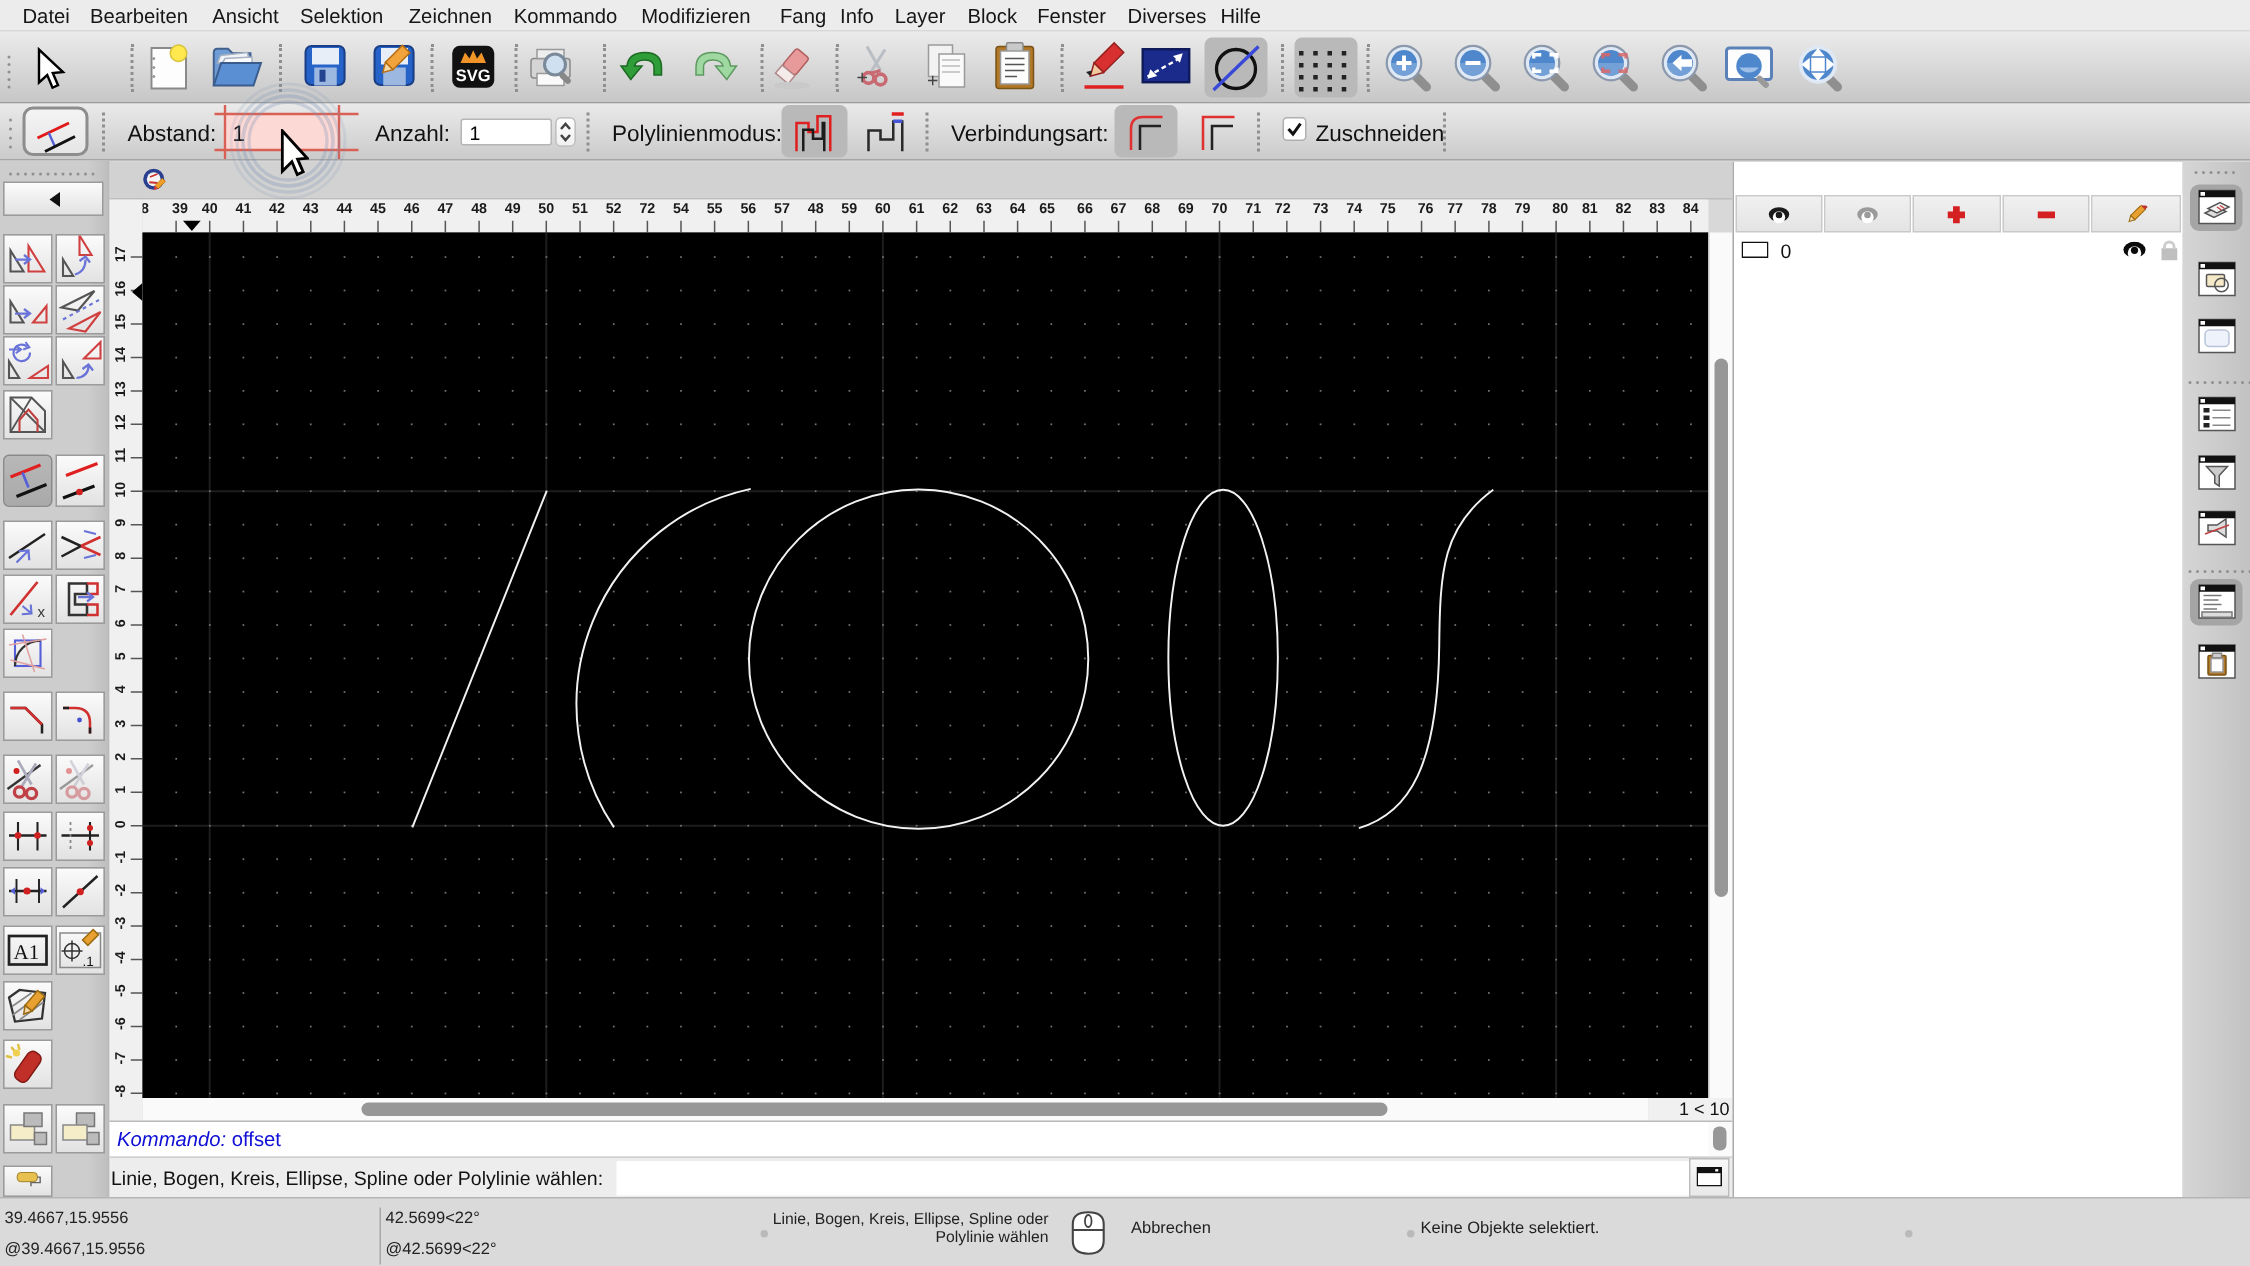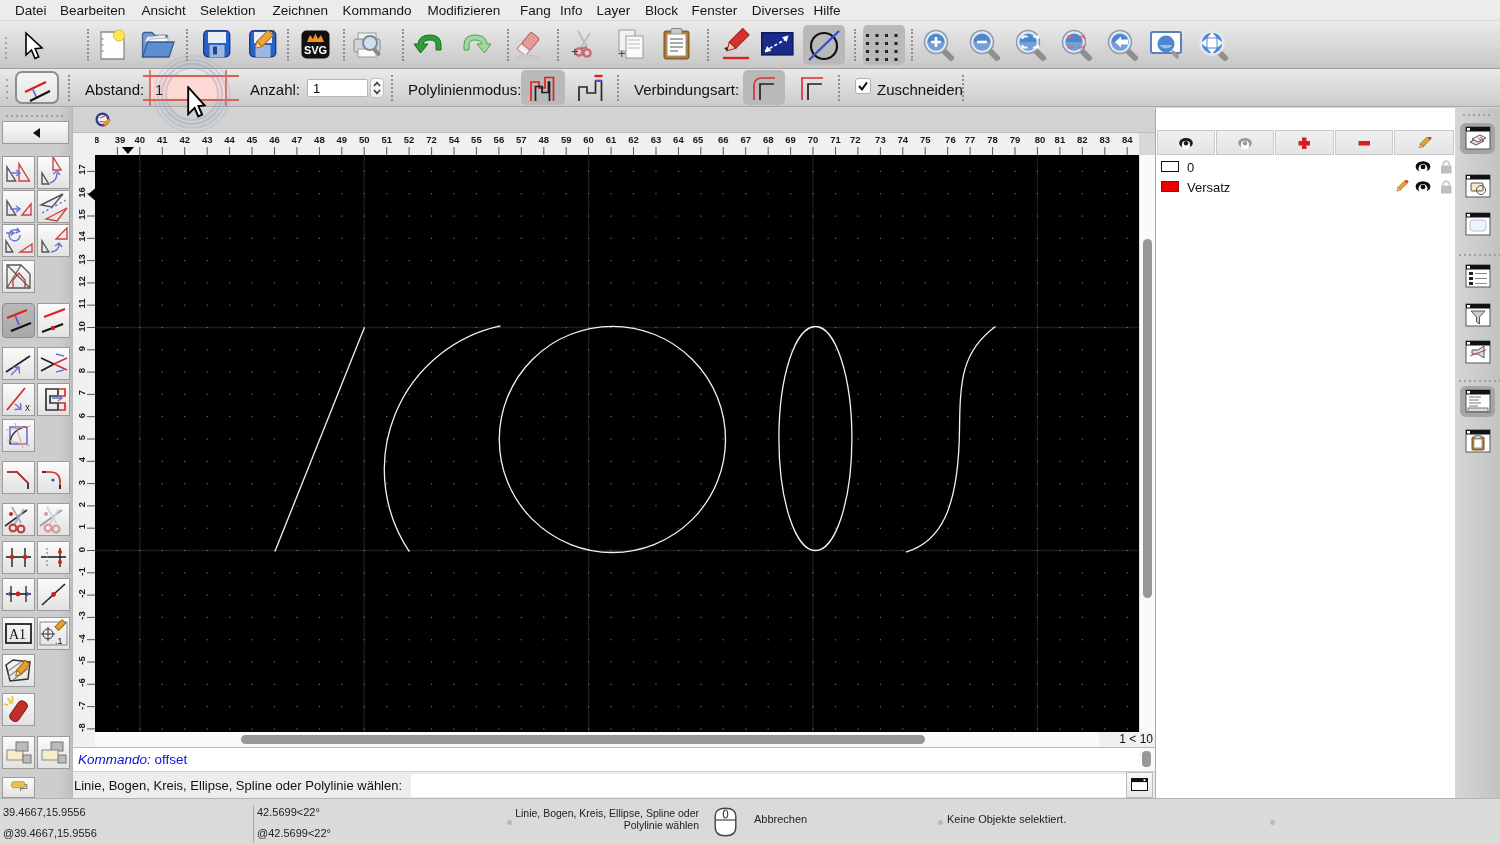--- a/index.html
+++ b/index.html
@@ -1949,42 +1949,20 @@
 <svg class="abs" style="left:259px;top:3px" width="16" height="11" viewBox="0 0 16 11">
         <ellipse cx="8" cy="5.5" rx="7.4" ry="5.3" fill="#0b0b0b"></ellipse>
         <circle cx="8" cy="7.6" r="4.5" fill="#fff"></circle>
         <circle cx="8" cy="5.9" r="2.4" fill="#0b0b0b"></circle>
       </svg>
 <svg class="abs" style="left:283px;top:2px" width="14" height="14" viewBox="0 0 14 14">
         <rect x="2" y="5.5" width="10.5" height="8" fill="#bfbfbf"></rect>
         <path d="M4 5.5 v-1 a3.2 3.2 0 0 1 6.4 0 V5.5" fill="none" stroke="#cdcdcd" stroke-width="1.9"></path>
       </svg>
 </div>
-<div class="lrow" style="top:70px">
-<svg class="abs" style="left:5px;top:3px" width="18" height="11">
-        <rect x="0.5" y="0.5" width="17" height="10" fill="#ee0000" stroke="#aa0000"></rect>
-      </svg>
-<span style="position:absolute;left:31px;top:2px">Versatz</span>
-<svg class="abs" style="left:237px;top:2px" width="16" height="15" viewBox="0 0 16 15">
-        <g transform="rotate(45 8 7)">
-          <rect x="6.2" y="0" width="3.6" height="9.5" fill="#e8a030" stroke="#9a6a10" stroke-width="0.6"></rect>
-          <path d="M6.2 9.5 h3.6 l-1.8 3.4 Z" fill="#f5d9a8" stroke="#9a6a10" stroke-width="0.6"></path>
-          <rect x="6.2" y="-2.4" width="3.6" height="2.6" rx="1" fill="#f03838"></rect>
-        </g>
-      </svg>
-<svg class="abs" style="left:259px;top:3px" width="16" height="11" viewBox="0 0 16 11">
-        <ellipse cx="8" cy="5.5" rx="7.4" ry="5.3" fill="#0b0b0b"></ellipse>
-        <circle cx="8" cy="7.6" r="4.5" fill="#fff"></circle>
-        <circle cx="8" cy="5.9" r="2.4" fill="#0b0b0b"></circle>
-      </svg>
-<svg class="abs" style="left:283px;top:2px" width="14" height="14" viewBox="0 0 14 14">
-        <rect x="2" y="5.5" width="10.5" height="8" fill="#bfbfbf"></rect>
-        <path d="M4 5.5 v-1 a3.2 3.2 0 0 1 6.4 0 V5.5" fill="none" stroke="#cdcdcd" stroke-width="1.9"></path>
-      </svg>
-</div>
 </div>
 <div id="rightdock" class="abs">
     <div class="dotrow" style="left:8px;top:6px">
       <i></i>
       <i></i>
       <i></i>
       <i></i>
       <i></i>
       <i></i>
     </div>

